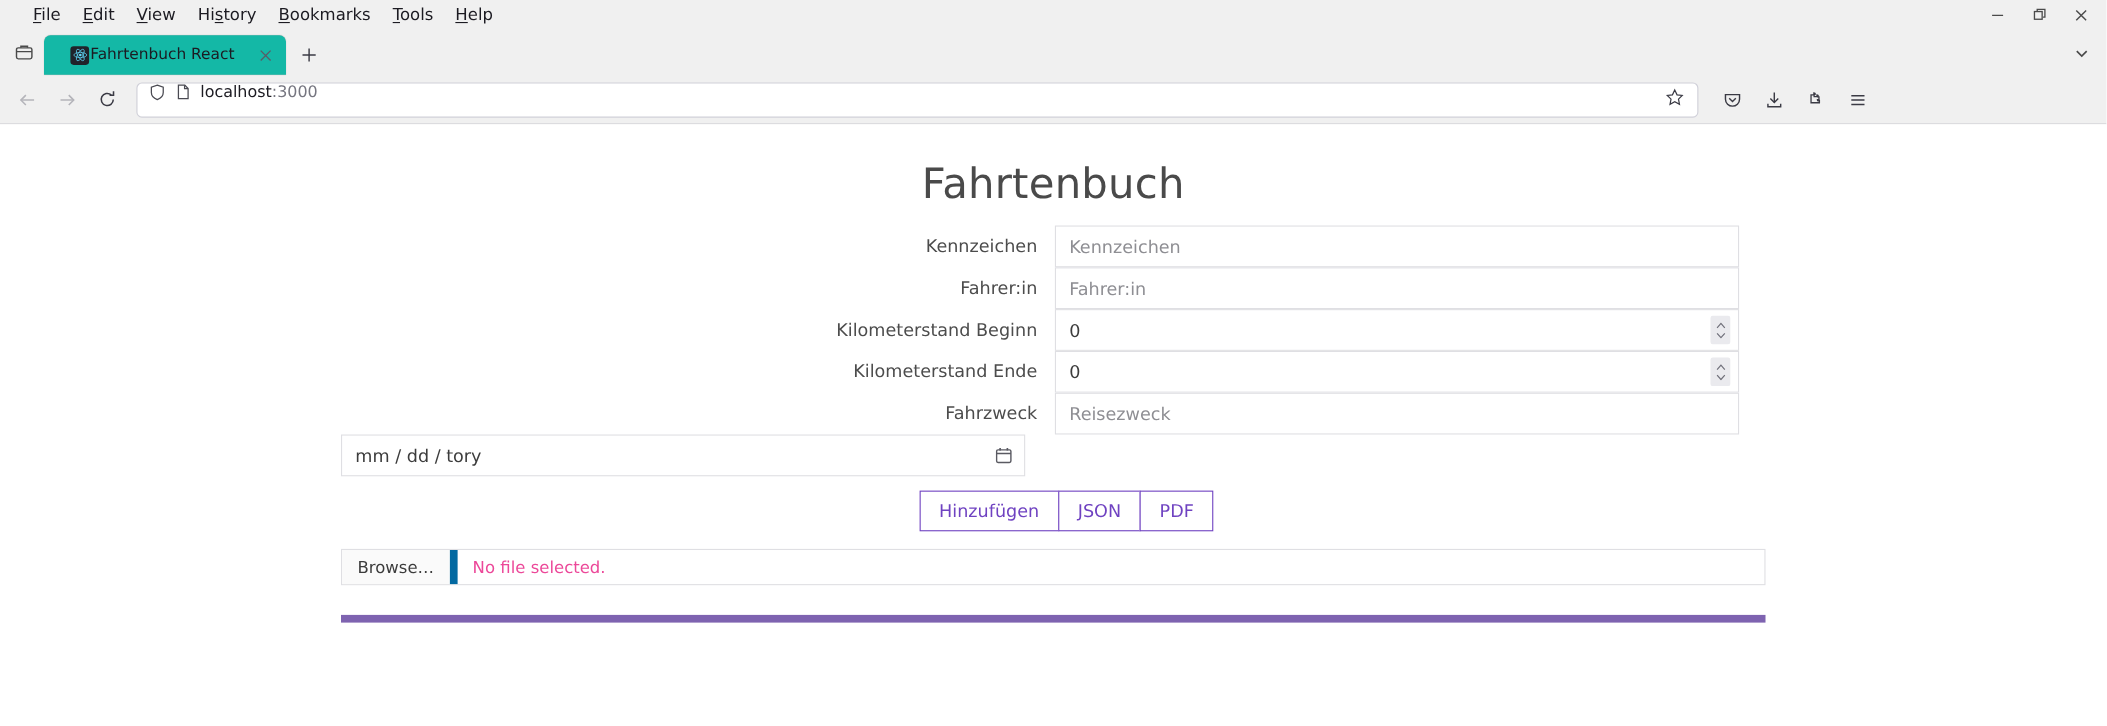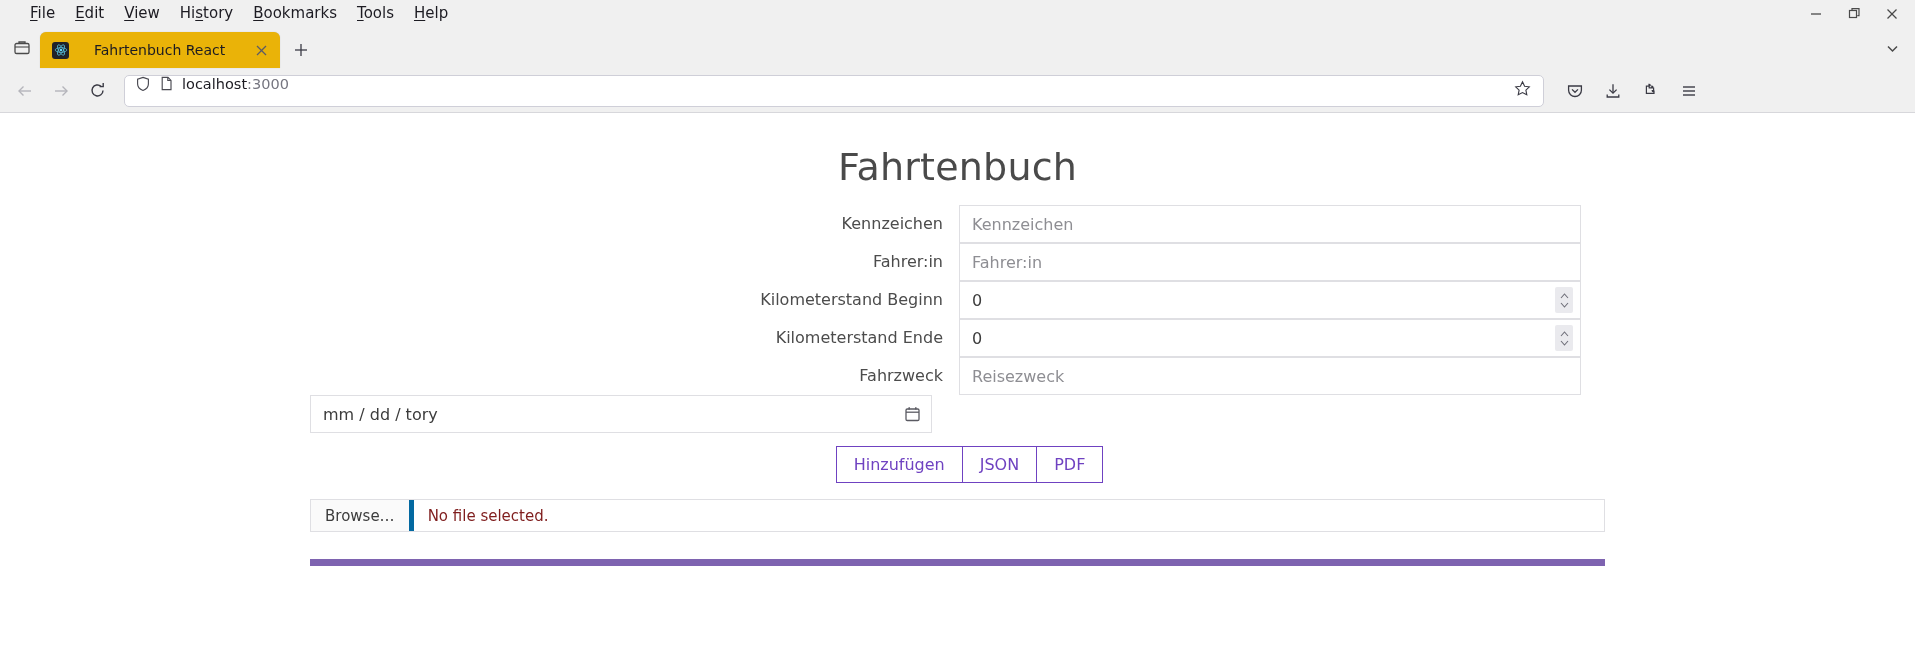--- a/index.html
+++ b/index.html
@@ -51,25 +51,25 @@
     position: relative;
   }
   .alltabs-btn {
     width: 36px; height: 36px; margin-bottom: 3px;
     display: flex; align-items: center; justify-content: center;
   }
   .tab {
     height: 36px;
     margin-bottom: 1px;
     min-width: 220px;
-    background: #eab308;
+    background: #14b8a6;
     border-radius: 6px 6px 0 0;
     display: flex; align-items: center;
-    padding: 0 8px 0 12px;
-    gap: 25px;
+    padding: 0 8px 0 24px;
+    gap: 1px;
     box-shadow: 0 0 1px rgba(0,0,0,.25);
   }
   .favicon {
     width: 17px; height: 17px; border-radius: 3px;
     background: #20232a;
     display: flex; align-items: center; justify-content: center;
     flex: 0 0 auto;
   }
   .tab-title {
     font-size: 14px; color: #1c1b22;
@@ -224,29 +224,29 @@
     width: 1295px;
     height: 33px;
     border: 1px solid #dfdfe3;
     background: #fff;
     display: flex; align-items: center;
   }
   .browse-btn {
     height: 31px;
     padding: 0 14px;
     background: #fafafa;
-    border-right: 5px solid #0369a1;
+    border-right: 7px solid #0369a1;
     display: flex; align-items: center;
     font-size: 15px;
     color: #3c3c3c;
   }
   .file-label {
     padding-left: 14px;
     font-size: 15px;
-    color: #7f1d1d;
+    color: #ec4899;
   }
 
   .purple-bar {
     width: 1295px;
     height: 7px;
     background: #7e63b0;
     margin: 27px auto 0 auto;
   }
 </style>
 </head>

